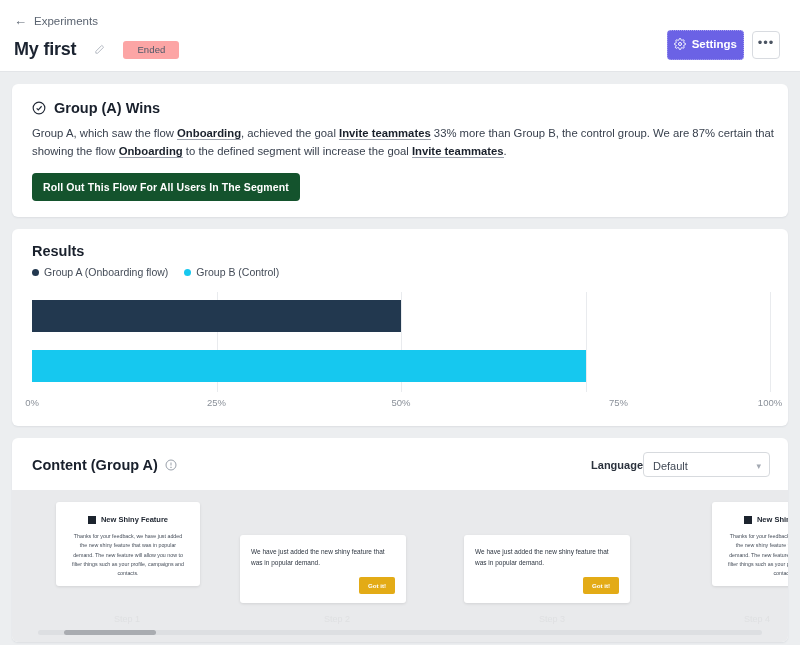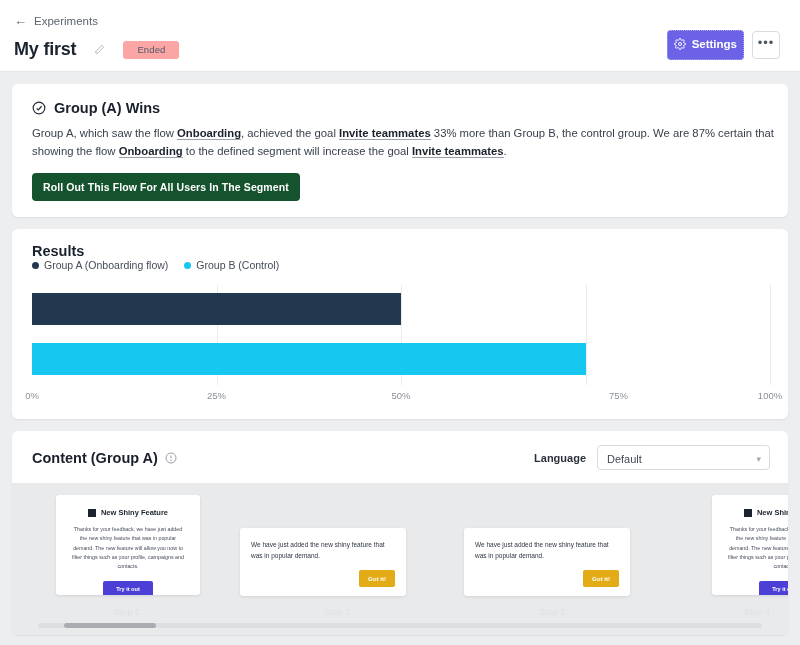--- a/index.html
+++ b/index.html
@@ -77,21 +77,21 @@
   .btn-rollout {
     margin-top: 13px;
     background: #14532d; color: #fff; border: none; border-radius: 4px;
     font-size: 10.5px; font-weight: bold; padding: 8px 11px;
     cursor: pointer; letter-spacing: .1px;
   }
 
   
   .results { padding: 14px 18px 12px 20px; }
   .results-title { font-size: 14.5px; font-weight: bold; color: #19202c; }
-  .legend { display: flex; gap: 16px; }
+  .legend { display: flex; gap: 16px; margin-top: 7px; }
   .legend-item { display: flex; align-items: center; gap: 5px; font-size: 10.5px; color: #444c58; }
   .dot { width: 7px; height: 7px; border-radius: 50%; display: inline-block; }
 
   .chart { position: relative; margin-top: 14px; height: 122px; }
   .plot { position: relative; height: 100px; }
   .gridline {
     position: absolute; top: 0; bottom: 0; width: 1px; background: #e9ebee;
   }
   .bar { position: absolute; left: 0; height: 32px; }
   .bar-a { top: 8px; background: #22384f; }
@@ -103,24 +103,24 @@
   }
 
   
   .content-card { padding: 14px 0 0 0; }
   .content-head {
     display: flex; align-items: center; justify-content: space-between;
     padding: 0 18px 0 20px;
   }
   .content-title { font-size: 14.5px; font-weight: bold; color: #19202c; display:flex; align-items:center; gap:7px;}
   .info-icon { color: #9aa1ab; display: inline-flex; }
-  .lang-wrap { display: flex; align-items: center; gap: 11px; }
+  .lang-wrap { display: flex; align-items: center; }
   .lang-label { font-size: 11px; font-weight: bold; color: #2b323d; }
   .lang-select {
-    width: 173px; height: 25px; border: 1px solid #d7dade; border-radius: 4px;
+    width: 127px; height: 25px; border: 1px solid #d7dade; border-radius: 4px;
     background: #fff; font-size: 11px; color: #424a56;
     display: flex; align-items: center; justify-content: space-between;
     padding: 2px 8px 0 9px; cursor: pointer;
   }
   .chevron { color: #a3a9b2; font-size: 9px; }
 
   .preview-strip {
     margin-top: 13px;
     background: #e9eaec;
     height: 152px;
@@ -130,21 +130,21 @@
   }
   .step-label {
     position: absolute; bottom: 18px; font-size: 9px; color: #dfe0e2;
     transform: translateX(-50%);
     margin-top: 36px;
   }
   .slide { position: absolute; top: 12px; }
 
   
   .modal-slide {
-    width: 144px; height: 100px; background: #fff; border-radius: 3px;
+    width: 144px; height: 84px; background: #fff; border-radius: 3px;
     box-shadow: 0 1px 3px rgba(0,0,0,.10);
     padding: 13px 11px 8px;
     text-align: center;
     overflow: hidden;
   }
   .modal-title {
     font-size: 7.5px; font-weight: bold; color: #1c232e;
     display: flex; align-items: center; justify-content: center; gap: 5px;
   }
   .modal-square { width: 8px; height: 8px; background: #1c232e; display: inline-block; }

